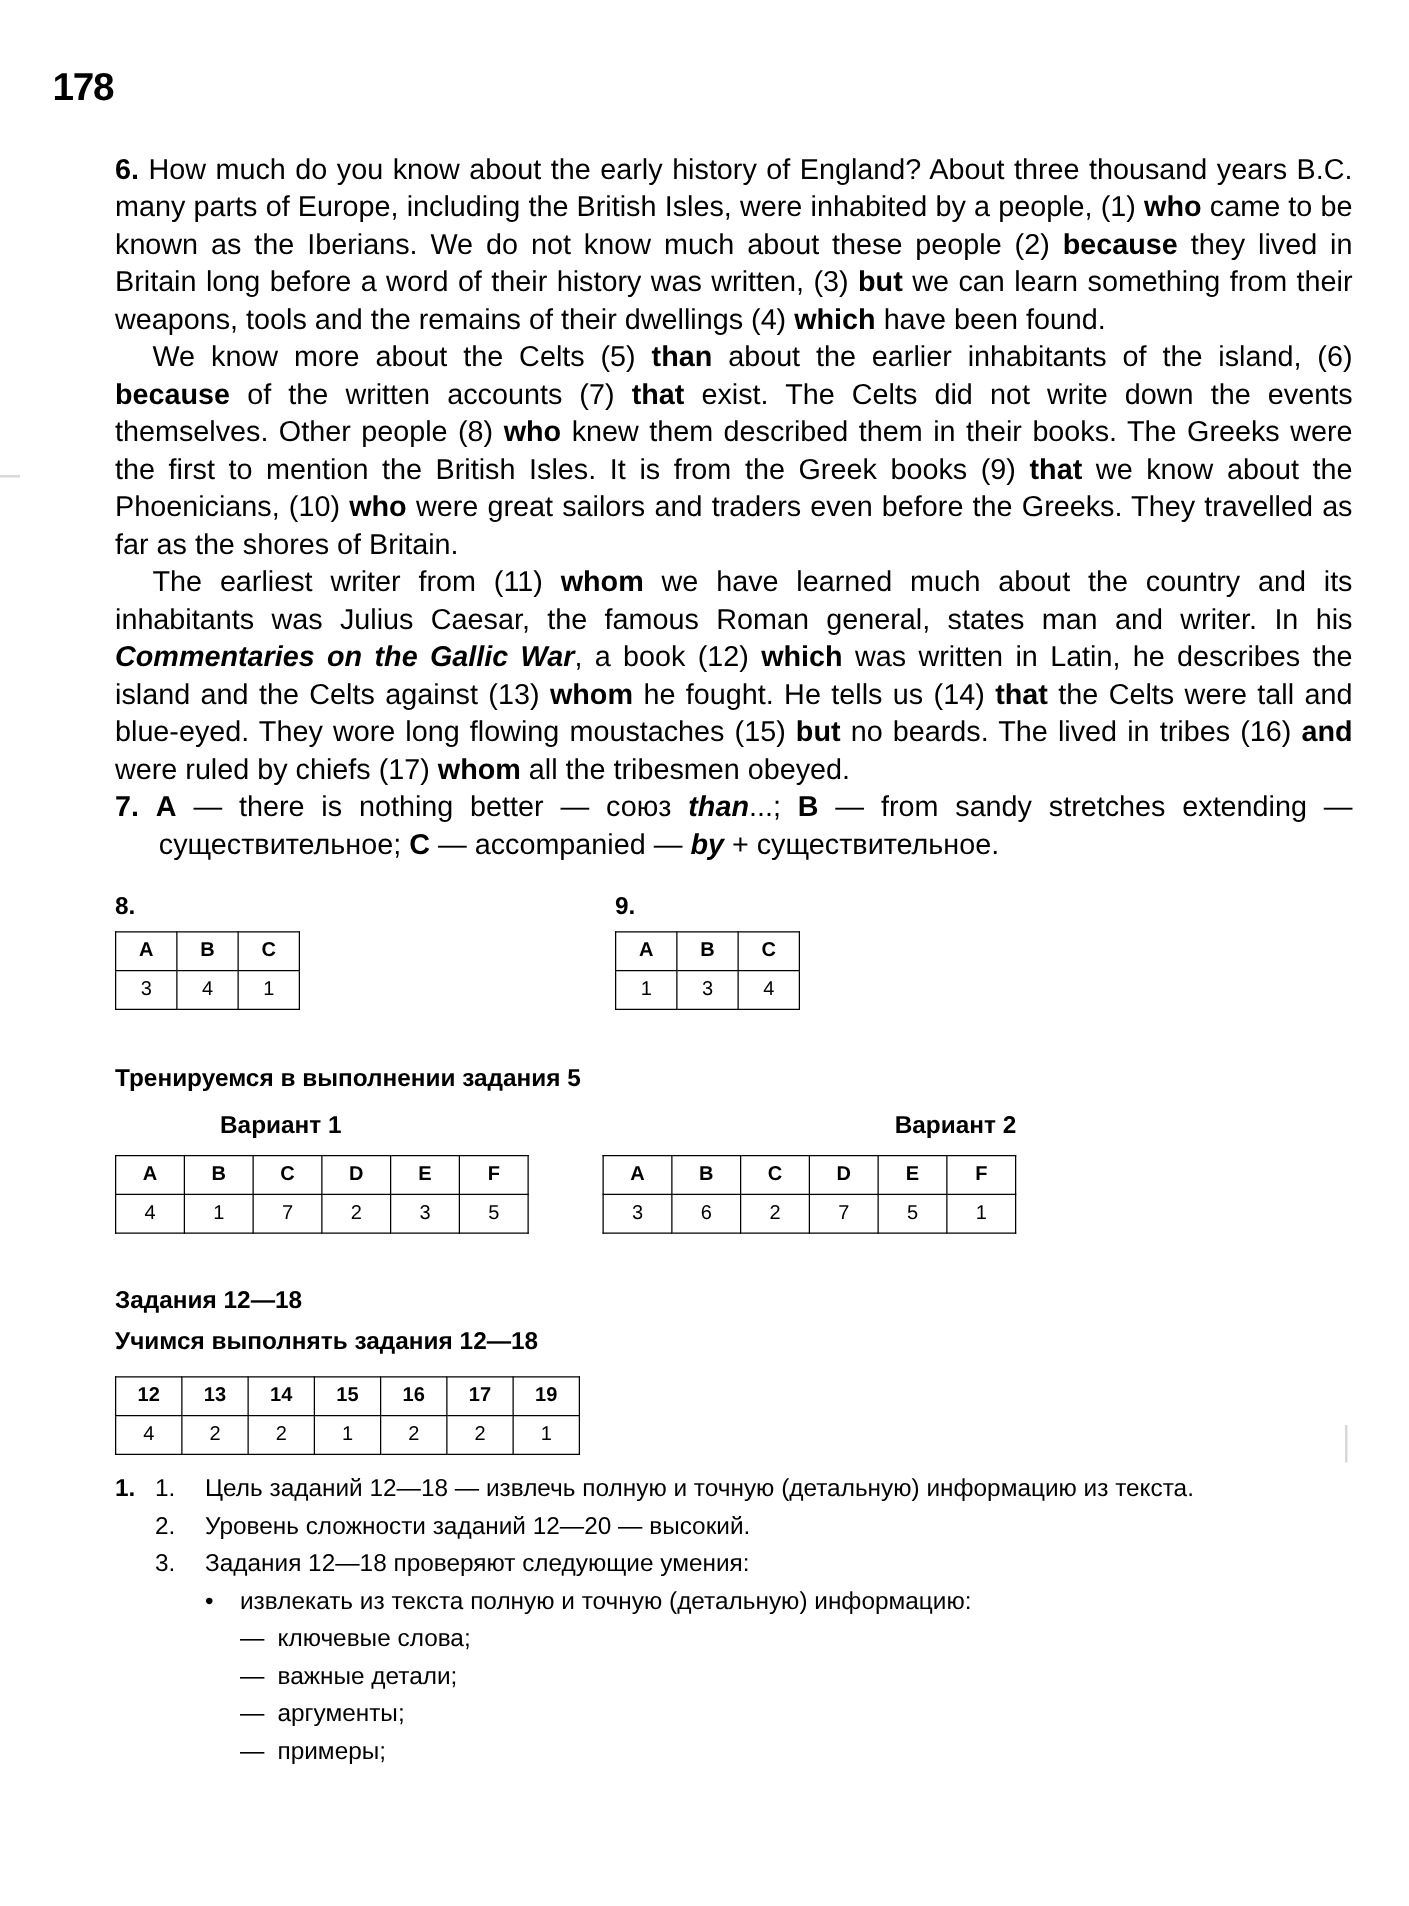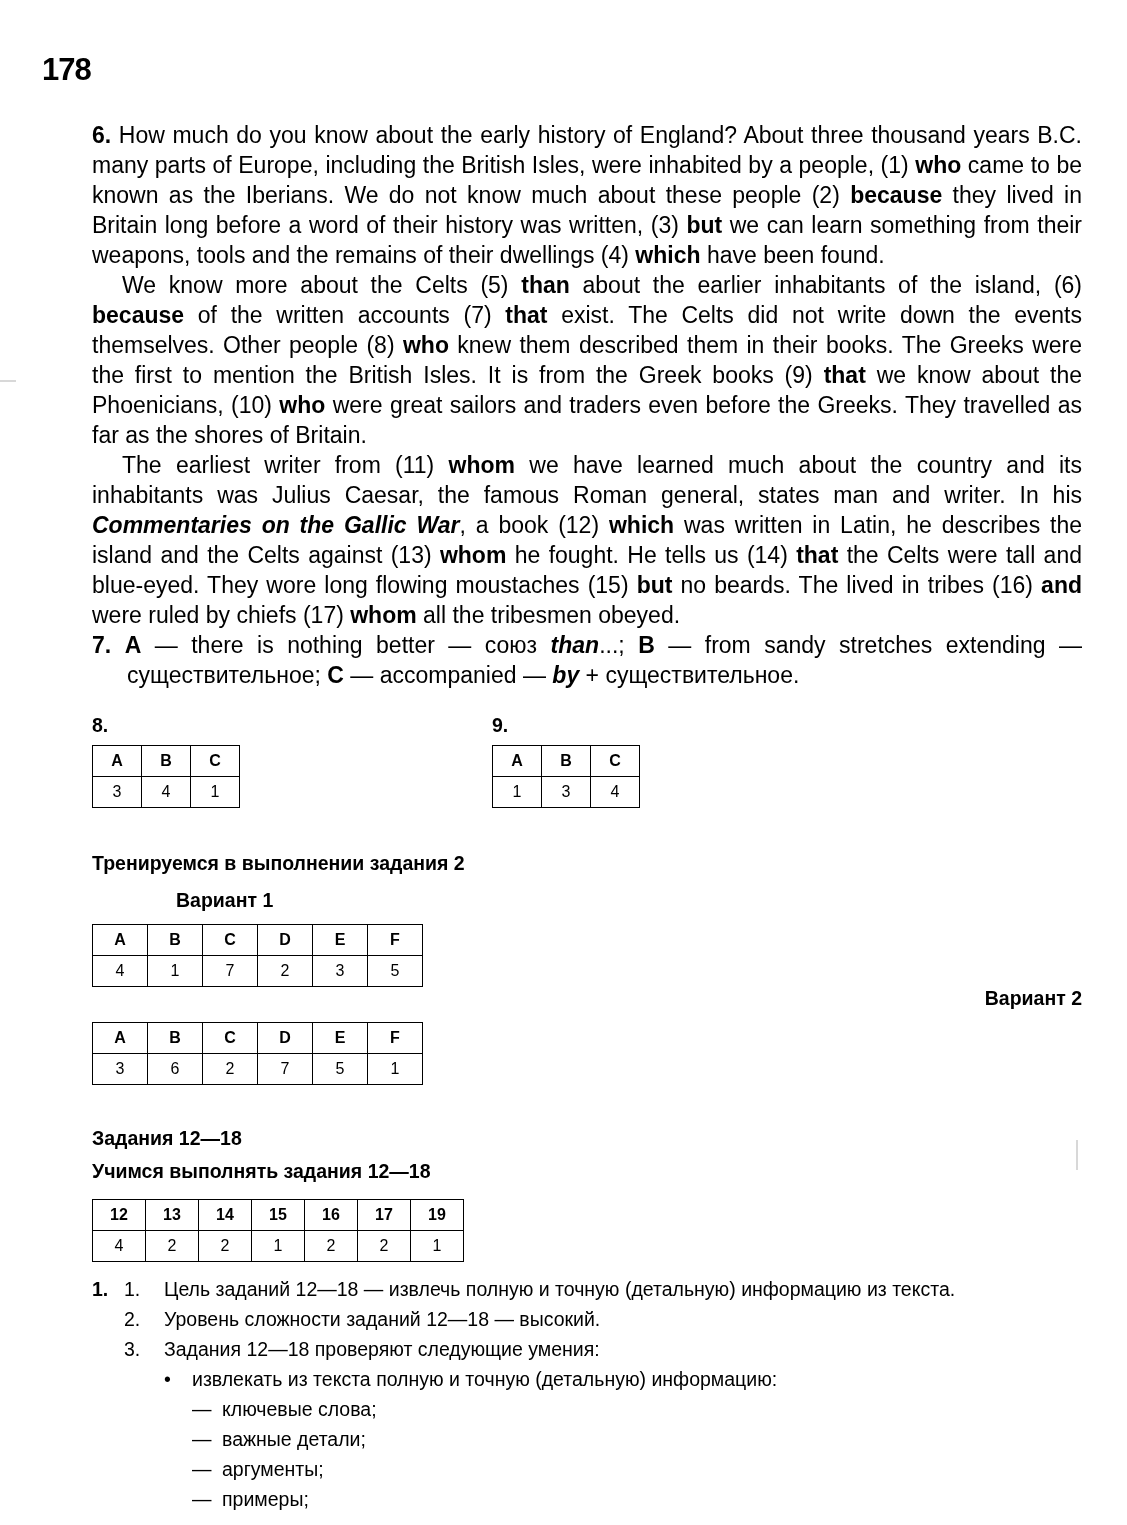--- a/index.html
+++ b/index.html
@@ -154,23 +154,23 @@
           <tr>
             <td>1</td>
             <td>3</td>
             <td>4</td>
           </tr>
         </tbody>
           </table>
       </div>
     </div>
 
-    <div class="section-head" style="margin-top:44px;">Тренируемся в выполнении задания 2</div>
-
-    <div class="row-flex" style="margin-top:14px;flex-direction:column;">
+    <div class="section-head" style="margin-top:44px;">Тренируемся в выполнении задания 5</div>
+
+    <div class="row-flex" style="margin-top:14px;">
       <div style="width:390px;">
         <div class="lbl-bold" style="padding-left:84px;">Вариант 1</div>
         <table class="tbl tbl-abcdef" style="margin-top:12px;">
           <tbody>
               <tr>
             <th>A</th>
             <th>B</th>
             <th>C</th>
             <th>D</th>
             <th>E</th>
@@ -241,21 +241,21 @@
 
     <div style="margin-top:12px;">
       <div class="li">
         <span class="marker" style="width:32px; font-weight:bold;">1.</span>
         <span class="marker" style="width:40px;">1.</span>
         <span class="body">Цель заданий 12—18 — извлечь полную и точную (детальную) информацию из текста.</span>
       </div>
       <div class="li">
         <span class="marker" style="width:32px;"></span>
         <span class="marker" style="width:40px;">2.</span>
-        <span class="body">Уровень сложности заданий 12—18 — высокий.</span>
+        <span class="body">Уровень сложности заданий 12—20 — высокий.</span>
       </div>
       <div class="li">
         <span class="marker" style="width:32px;"></span>
         <span class="marker" style="width:40px;">3.</span>
         <span class="body">Задания 12—18 проверяют следующие умения:</span>
       </div>
 
       <div class="li">
         <span class="marker" style="width:72px;"></span>
         <span class="marker" style="width:28px;">•</span>

